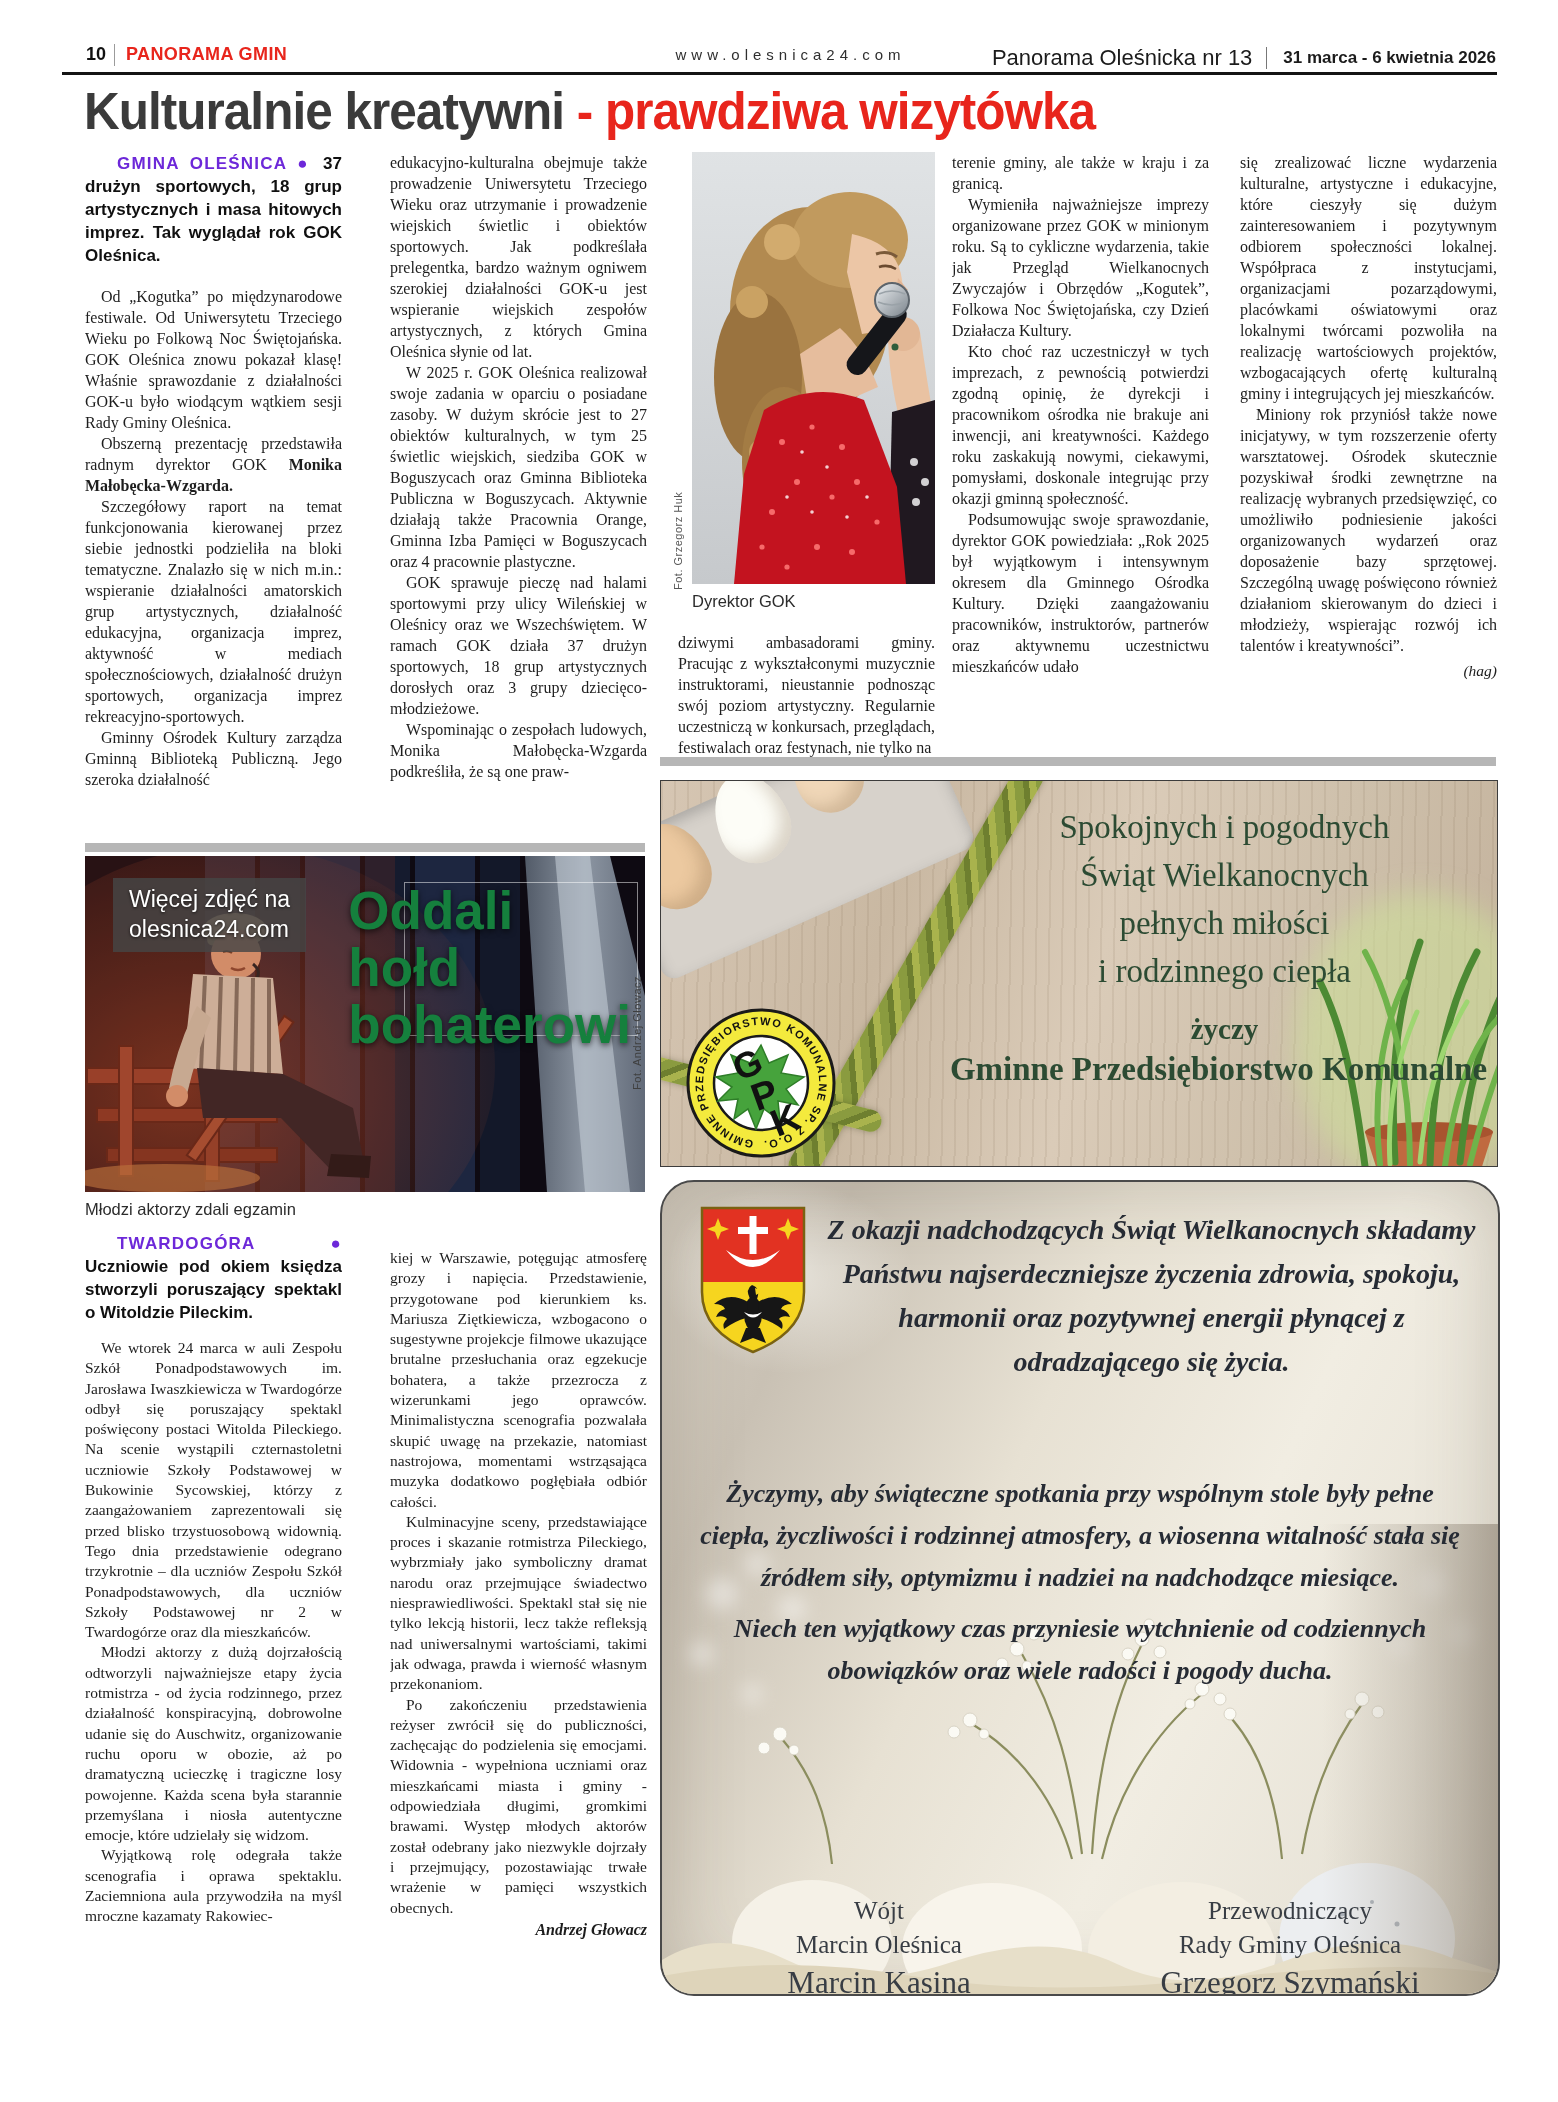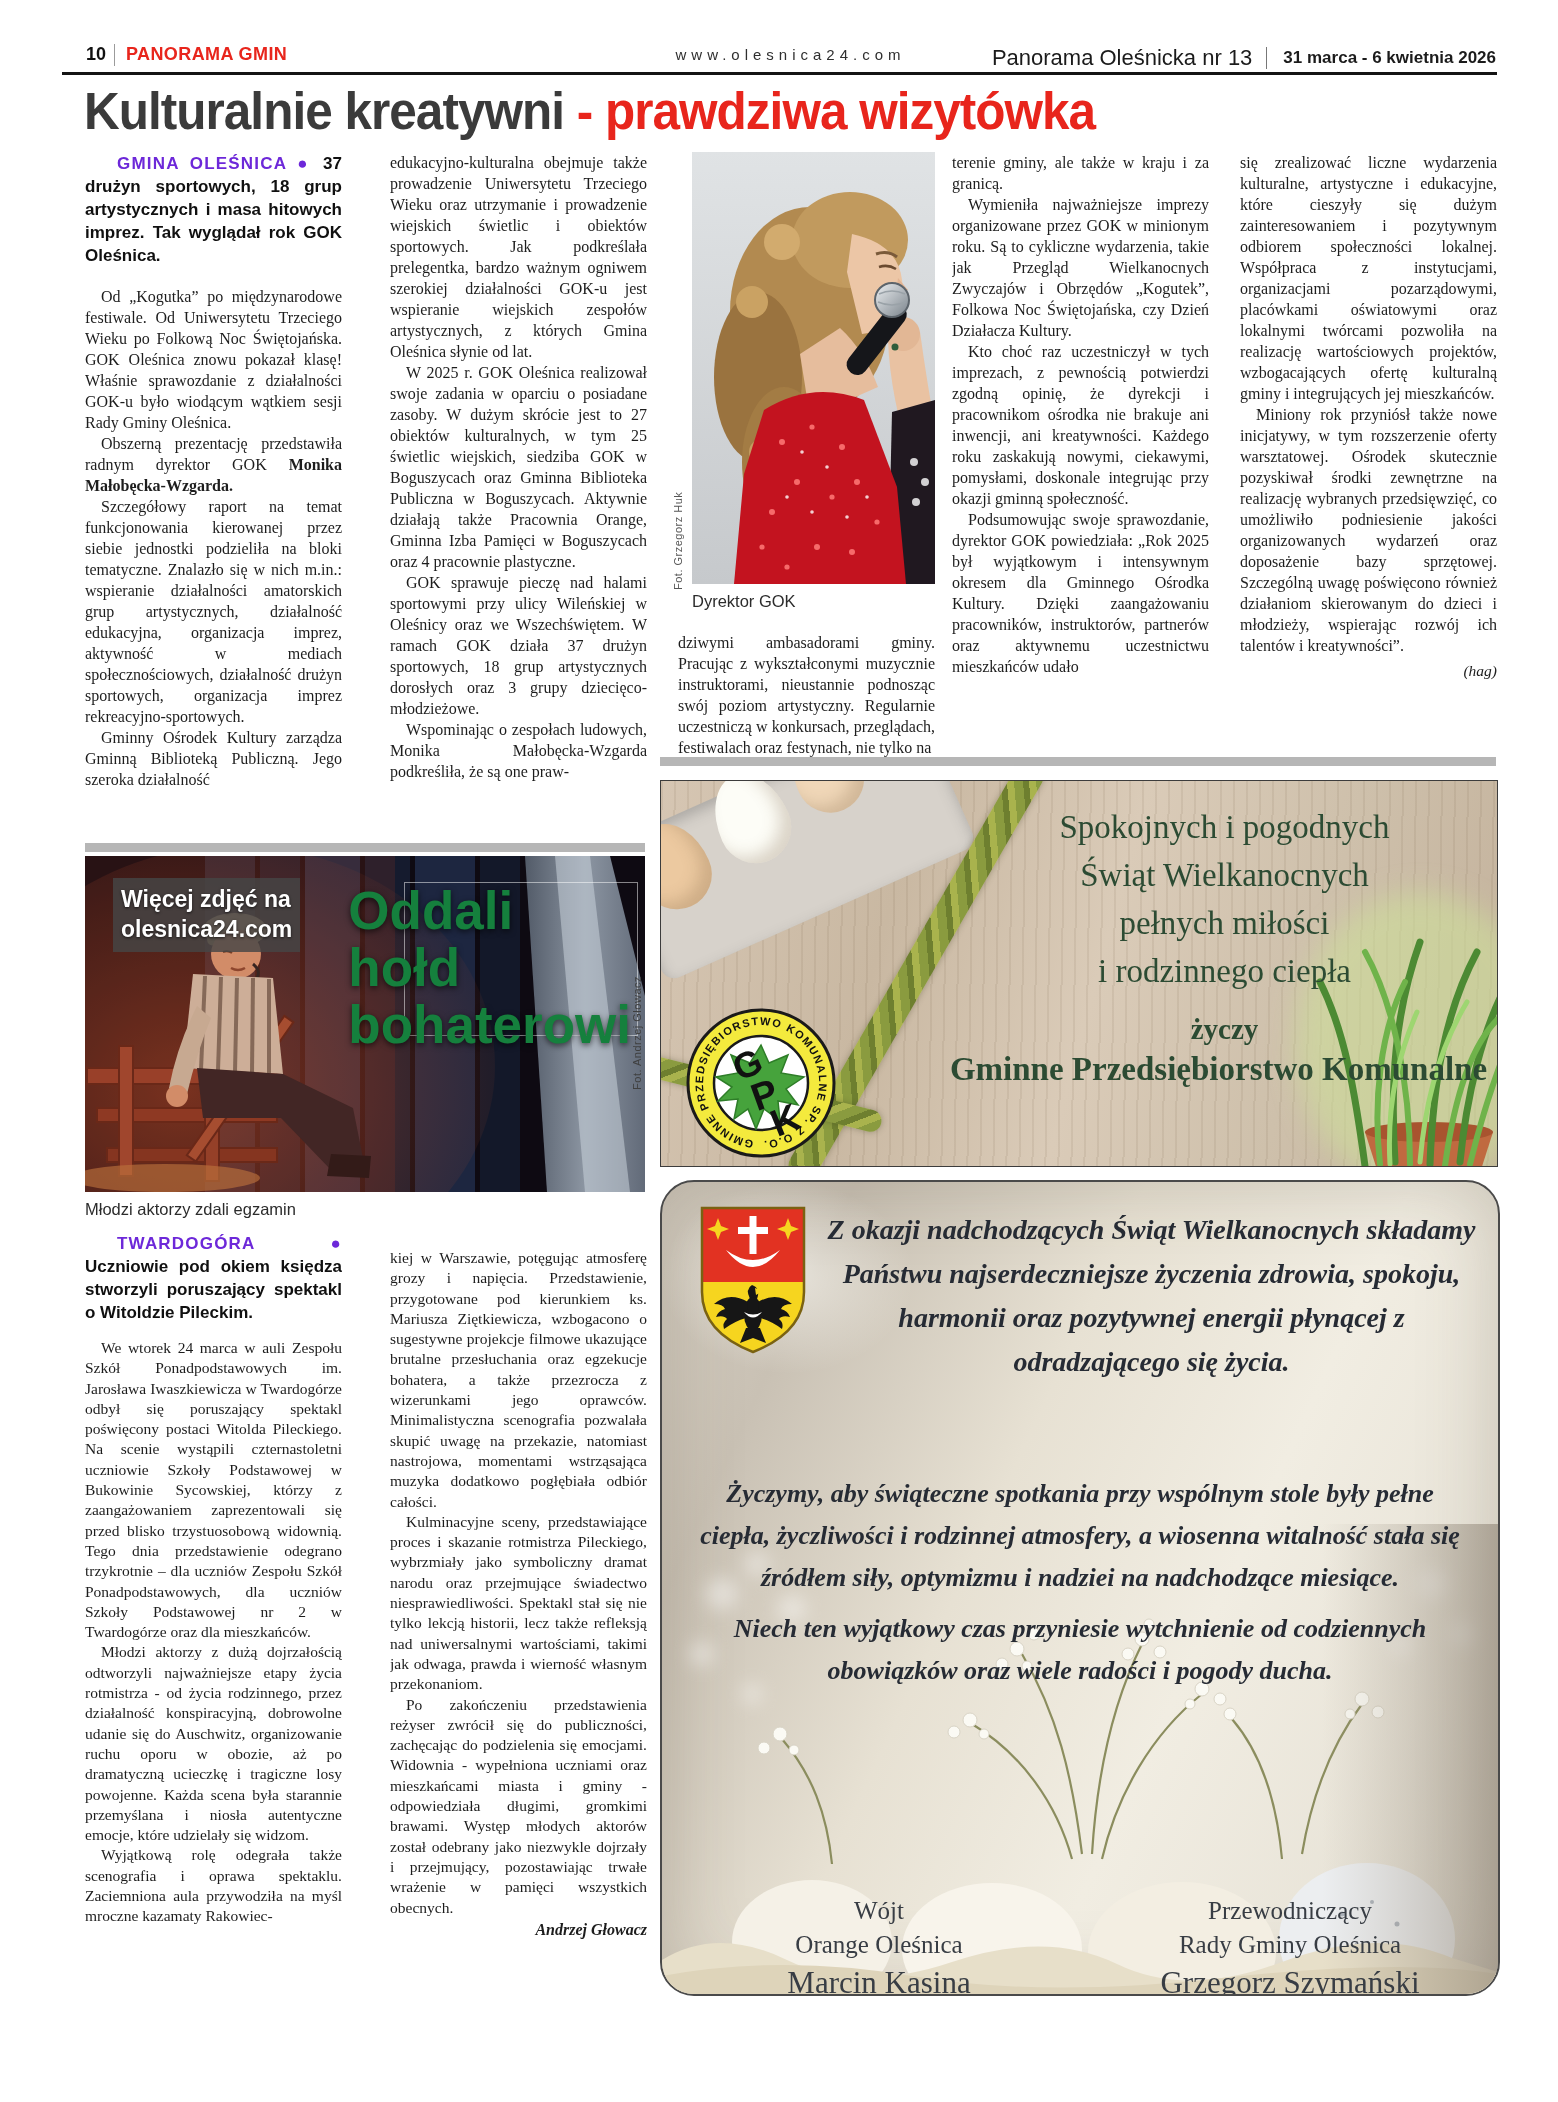--- a/index.html
+++ b/index.html
@@ -38,22 +38,22 @@
   .a2 .bodycol, .a2.bodycol{font-size:15.5px;line-height:20.3px;}
 
   .photocredit{font-size:11px;color:#555;font-family:"Liberation Sans",sans-serif;
                writing-mode:vertical-rl;transform:rotate(180deg);letter-spacing:.5px;}
   .caption{font-size:16.5px;color:#2c2c2c;font-family:"Liberation Sans",sans-serif;}
 
   .graybar{background:#b6b6b6;height:9px;}
 
   
   .feature{left:85px;top:856px;width:560px;height:336px;overflow:hidden;background:#0d0a10;}
-  .feat-badge{left:28px;top:22px;background:rgba(70,70,70,.82);color:#fff;padding:6px 8px 8px;
-              font-family:"Liberation Sans",sans-serif;font-weight:bold;font-size:23px;line-height:30px;
+  .feat-badge{left:28px;top:22px;background:rgba(70,70,70,.82);color:#fff;padding:6px 16px 8px;
+              font-family:"Liberation Sans",sans-serif;font-weight:normal;font-size:23px;line-height:30px;
               text-shadow:0 1px 3px rgba(0,0,0,.7);}
   .feat-frame{left:319px;top:26px;width:232px;height:152px;border:1px solid rgba(255,255,255,.5);}
   .feat-head{right:14px;top:26px;text-align:left;color:#15803d;font-family:"Liberation Sans",sans-serif;
              font-weight:bold;font-size:53px;line-height:57px;text-shadow:0 2px 6px rgba(0,0,0,.65);}
   .feat-credit{right:2px;top:120px;color:#3f3f3f;}
 
   
   .adgpk{left:660px;top:780px;width:836px;height:385px;border:1px solid #3c3c3c;overflow:hidden;
          background:linear-gradient(105deg,#d6c6b3 0%,#c9b8a2 28%,#dacbb8 52%,#cec0ab 75%,#c3b19b 100%);}
   .adgpk .grain{left:0;top:0;right:0;bottom:0;
@@ -466,21 +466,21 @@
     </div>
 
     <div class="abs adgm-p1 serif">Z okazji nadchodzących Świąt Wielkanocnych składamy Państwu najserdeczniejsze życzenia zdrowia, spokoju, harmonii oraz pozytywnej energii płynącej z odradzającego się życia.</div>
     <div class="abs adgm-p2 serif">
       <p>Życzymy, aby świąteczne spotkania przy wspólnym stole były pełne ciepła, życzliwości i rodzinnej atmosfery, a wiosenna witalność stała się źródłem siły, optymizmu i nadziei na nadchodzące miesiące.</p>
       <p>Niech ten wyjątkowy czas przyniesie wytchnienie od codziennych obowiązków oraz wiele radości i pogody ducha.</p>
     </div>
 
     <div class="sig serif" style="left:80px;width:274px;top:712px;">
       <div>Wójt</div>
-      <div>Orange Oleśnica</div>
+      <div>Marcin Oleśnica</div>
       <div class="nm">Marcin Kasina</div>
     </div>
     <div class="sig serif" style="left:490px;width:276px;top:712px;">
       <div>Przewodniczący</div>
       <div>Rady Gminy Oleśnica</div>
       <div class="nm">Grzegorz Szymański</div>
     </div>
   </div>
 
 </div>

